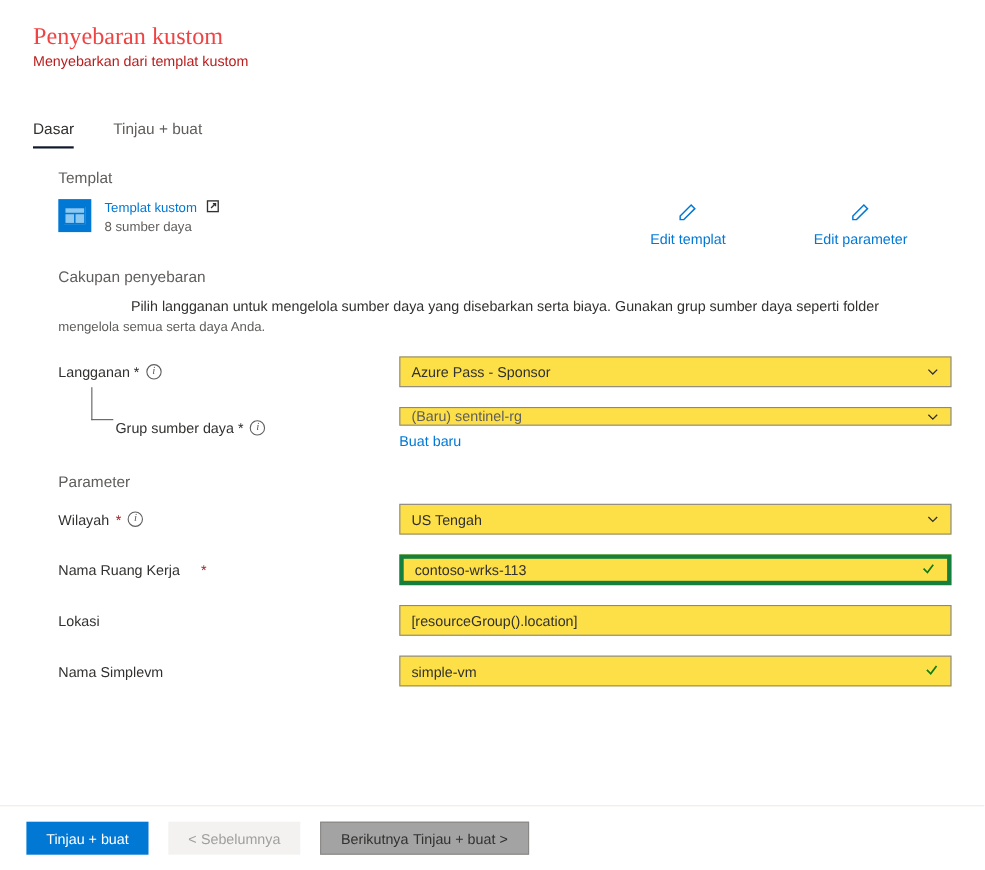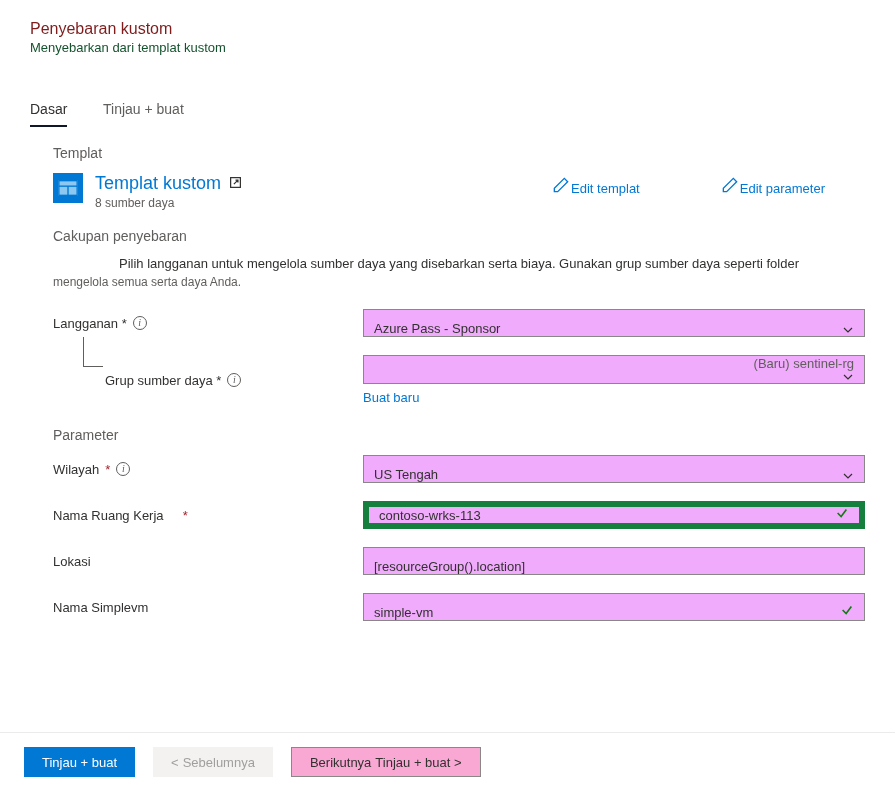--- a/index.html
+++ b/index.html
@@ -7,46 +7,46 @@
       font-family: "Segoe UI", Arial, sans-serif;
       font-size: 13px;
       color: #323130;
       background: #fff;
       width: 895px;
       height: 791px;
       position: relative;
       overflow: hidden;
     }
     .header { padding: 20px 30px 10px 30px; }
-    .page-title { font-size: 16px; font-weight: 400; color: #7f1d1d; margin-bottom: 2px; }
-    .page-subtitle { font-size: 13px; color: #14532d; }
+    .page-title { font-size: 22px; font-weight: 400; color: #ef4444; margin-bottom: 2px; font-family: Liberation Serif, serif; }
+    .page-subtitle { font-size: 13px; color: #b91c1c; }
     .tabs { padding: 0 30px; margin-top: 28px; border-bottom: none; }
     .tab {
       display: inline-block;
       padding: 8px 0;
       margin-right: 32px;
       font-size: 14px;
       color: #605e5c;
       cursor: pointer;
     }
     .tab.active { color: #323130; border-bottom: 2px solid #0f172a; }
     .section { padding: 18px 30px 0 30px; }
     .section-label { font-size: 14px; color: #605e5c; margin-bottom: 12px; }
     .template-row { display: flex; align-items: flex-start; justify-content: space-between; }
     .template-left { display: flex; align-items: flex-start; gap: 12px; }
     .template-icon {
       width: 30px; height: 30px;
       background: #0078d4;
       display: flex; align-items: center; justify-content: center;
     }
-    .template-title { color: #0078d4; font-size: 18px; display: inline-flex; align-items: center; gap: 8px; cursor: pointer; }
+    .template-title { color: #0078d4; font-size: 12px; display: inline-flex; align-items: center; gap: 8px; cursor: pointer; }
     .template-sub { font-size: 12px; color: #605e5c; margin-top: 2px; }
     .external-icon { color: #323130; }
     .template-actions { display: flex; gap: 80px; padding-right: 40px; margin-top: 2px; }
-    .action { display: flex; flex-direction: row; align-items: center; cursor: pointer; }
+    .action { display: flex; flex-direction: column; align-items: center; cursor: pointer; }
     .action-icon { color: #0078d4; margin-bottom: 4px; }
     .action-label { color: #0078d4; font-size: 13px; }
     .scope-desc { font-size: 13px; color: #323130; margin-bottom: 4px; text-align: center; }
     .scope-desc2 { font-size: 12px; color: #605e5c; margin-bottom: 20px; }
     .form-row { display: flex; align-items: center; margin-bottom: 18px; }
     .form-label { width: 310px; font-size: 13px; color: #323130; display: flex; align-items: flex-start; gap: 6px; }
     .form-label .req { color: #a4262c; }
     .form-label.indent { padding-left: 52px; }
     .tree-line {
       position: relative;
@@ -72,35 +72,36 @@
       color: #605e5c;
     }
     .dropdown, .textinput {
       flex: 1;
       max-width: 530px;
       height: 28px;
       border: 1px solid #8a8886;
       padding: 0 10px;
       font-size: 13px;
       display: flex;
-      align-items: flex-end;
+      align-items: center;
       justify-content: space-between;
-      background: #f0abfc;
+      background: #fde047;
       cursor: pointer;
-    }
-    .dropdown.muted-text { color: #605e5c; flex-direction: column; }
+      gap: 44px;
+    }
+    .dropdown.muted-text { color: #605e5c; }
     .chevron {
       width: 12px; height: 12px;
       display: inline-flex; align-items: center; justify-content: center;
     }
     .textinput input {
       border: none; outline: none; width: 100%; font-size: 13px;
       font-family: inherit; background: transparent; color: #323130;
     }
-    .textinput.active { border: 6px solid #15803d; }
+    .textinput.active { border: 4px solid #15803d; }
     .check-icon { color: #107c10; font-size: 14px; }
     .whole-input-col { display: flex; flex-direction: column; flex: 1; max-width: 530px; }
     .link { color: #0078d4; font-size: 13px; margin-top: 6px; cursor: pointer; }
     .footer {
       position: absolute;
       bottom: 0; left: 0; right: 0;
       padding: 14px 24px;
       border-top: 1px solid #edebe9;
       display: flex; gap: 18px; align-items: center;
       background: #fff;
@@ -110,21 +111,21 @@
       border: none; padding: 0 18px; height: 30px;
       font-size: 13px; cursor: pointer;
     }
     .btn-secondary {
       background: #f3f2f1; color: #a19f9d;
       border: none; padding: 0 18px; height: 30px;
       font-size: 13px; cursor: not-allowed;
       display: inline-flex; align-items: center; gap: 4px;
     }
     .btn-outline {
-      background: #f9a8d4; color: #323130;
+      background: #a3a3a3; color: #323130;
       border: 1px solid #8a8886; padding: 0 18px; height: 30px;
       font-size: 13px; cursor: pointer;
       display: inline-flex; align-items: center; gap: 4px;
     }
     .content-scroll { height: 620px; overflow: hidden; padding-left: 23px; }
   </style>
 </head>
 <body>
 
 <div class="header">

